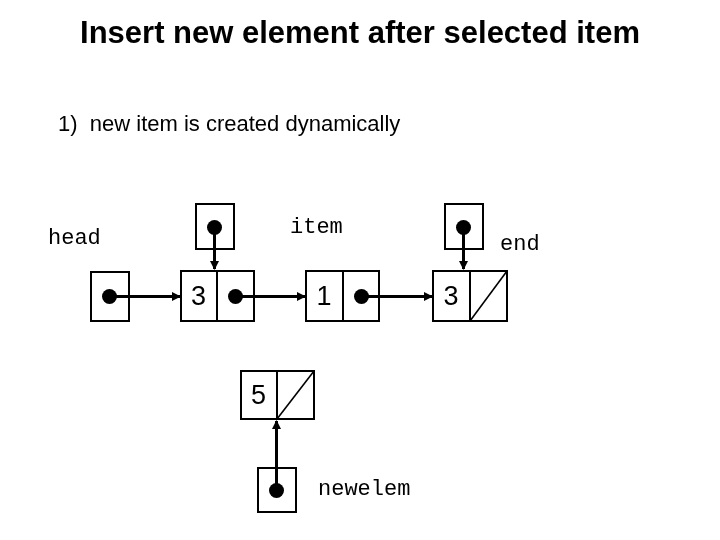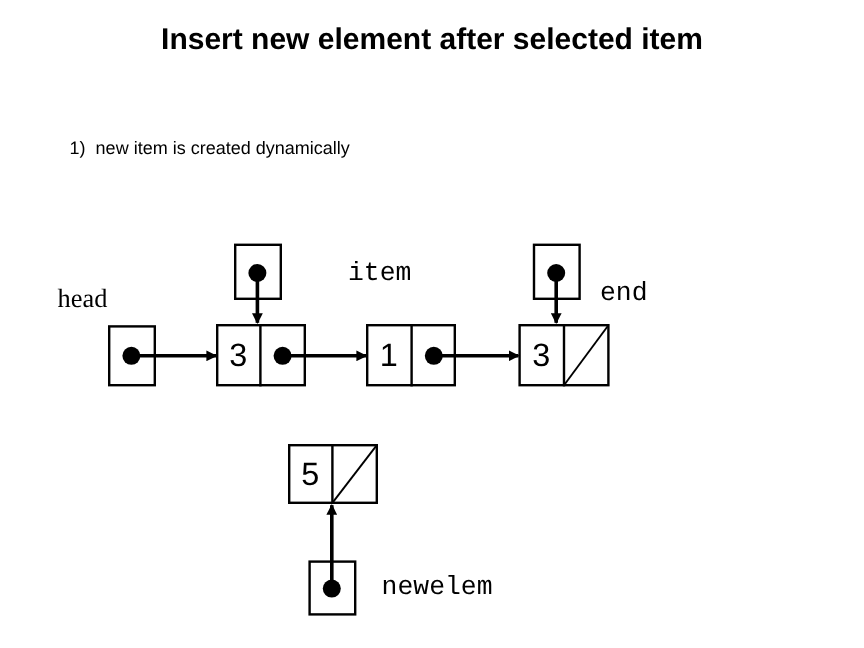--- a/index.html
+++ b/index.html
@@ -25,34 +25,34 @@
 
   
   .title {
     position: absolute;
     left: 40px;
     top: 16px;
     width: 640px;
     text-align: center;
     font-family: "Liberation Sans", sans-serif;
     font-weight: bold;
-    font-size: 25px;
+    font-size: 31px;
     line-height: 34px;
     letter-spacing: 0px;
   }
 
   .subtitle {
     position: absolute;
     left: 58px;
     top: 110px;
     width: 620px;
     text-align: left;
     font-family: "Liberation Sans", sans-serif;
     font-weight: normal;
-    font-size: 15px;
+    font-size: 22px;
     line-height: 28px;
     white-space: pre;
   }
 
   
   #diagram {
     position: absolute;
     left: 0;
     top: 0;
     width: 720px;
@@ -113,21 +113,21 @@
 <body>
 
 <div id="slide">
 
   <div class="title">Insert new element after selected item</div>
 
   <div class="subtitle">1)  new item is created dynamically</div>
 
   <div id="diagram">
 
-    <div class="mono-label" style="left:48px; top:238px;font-family:Liberation Serif, serif;">head</div>
+    <div class="mono-label" style="left:48px; top:228px;">head</div>
 
     <div class="mono-label" style="left:253px; top:217px;margin-left:37px;">item</div>
 
     <div class="mono-label" style="left:500px; top:217px;margin-top:17px;">end</div>
 
     <div class="mono-label" style="left:318px; top:479px;">newelem</div>
 
     <div class="box" style="left:90px; top:271px; width:40px; height:51px;"></div>
     <div class="dot" style="left:102px; top:289px;"></div>
 

